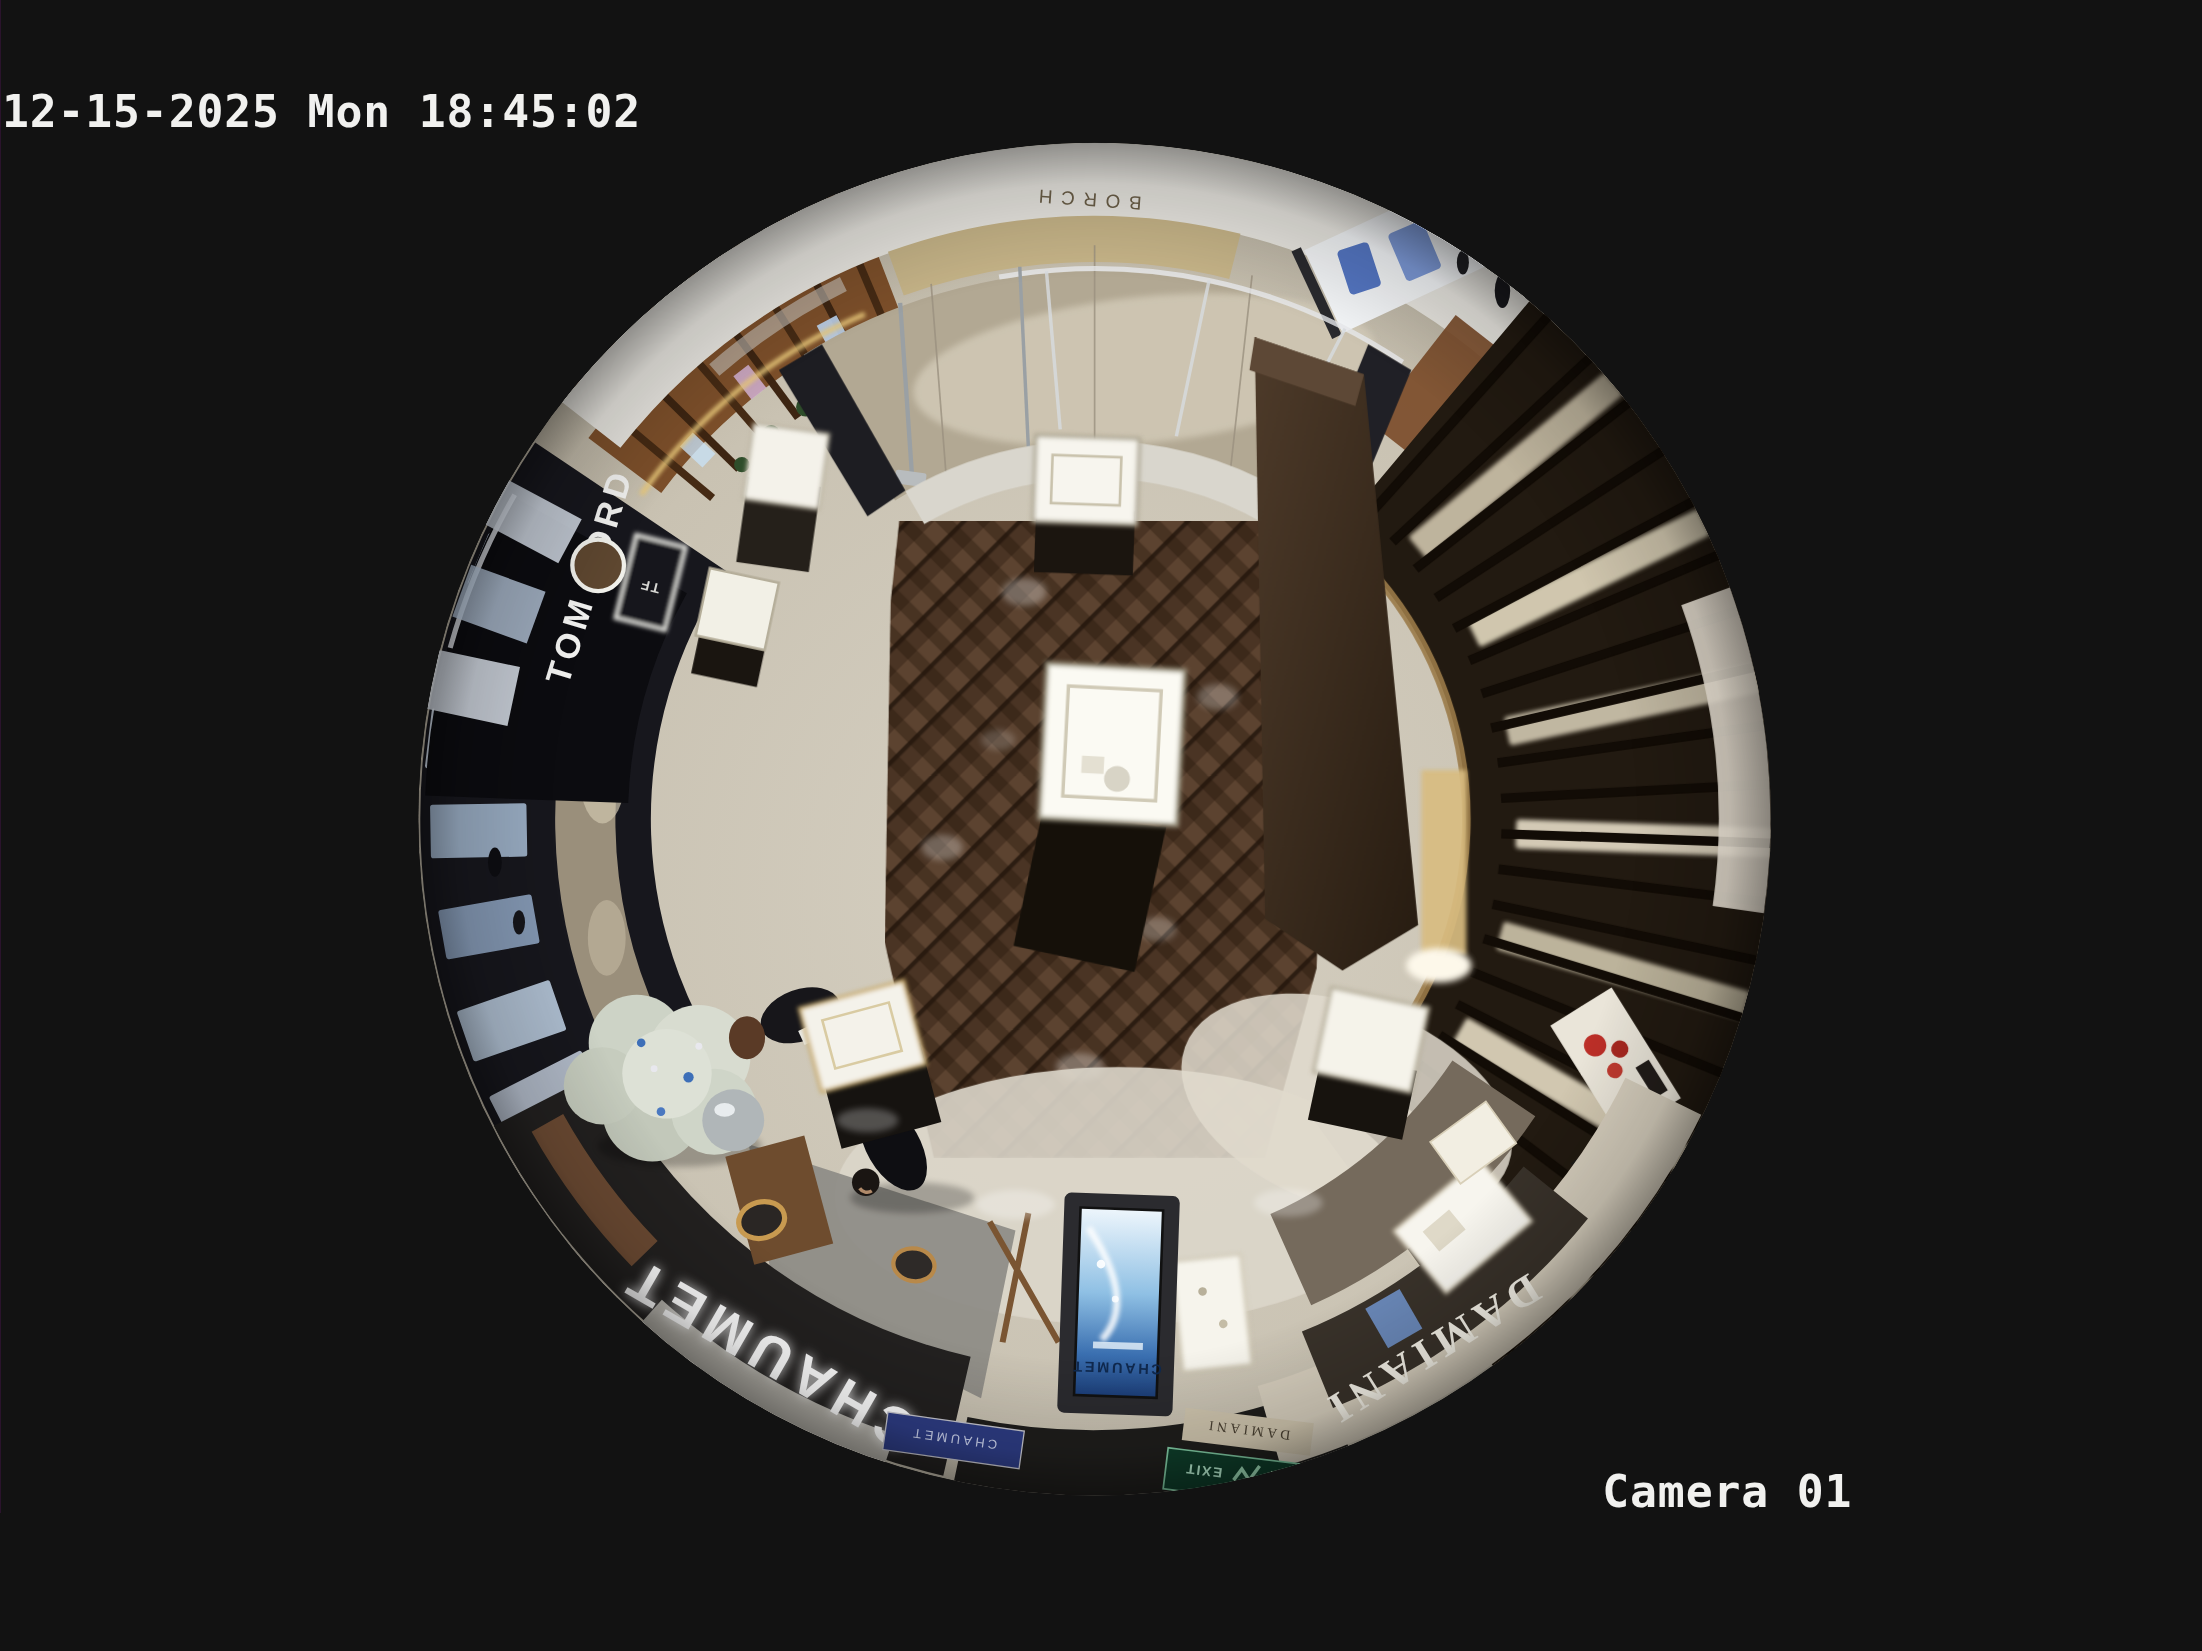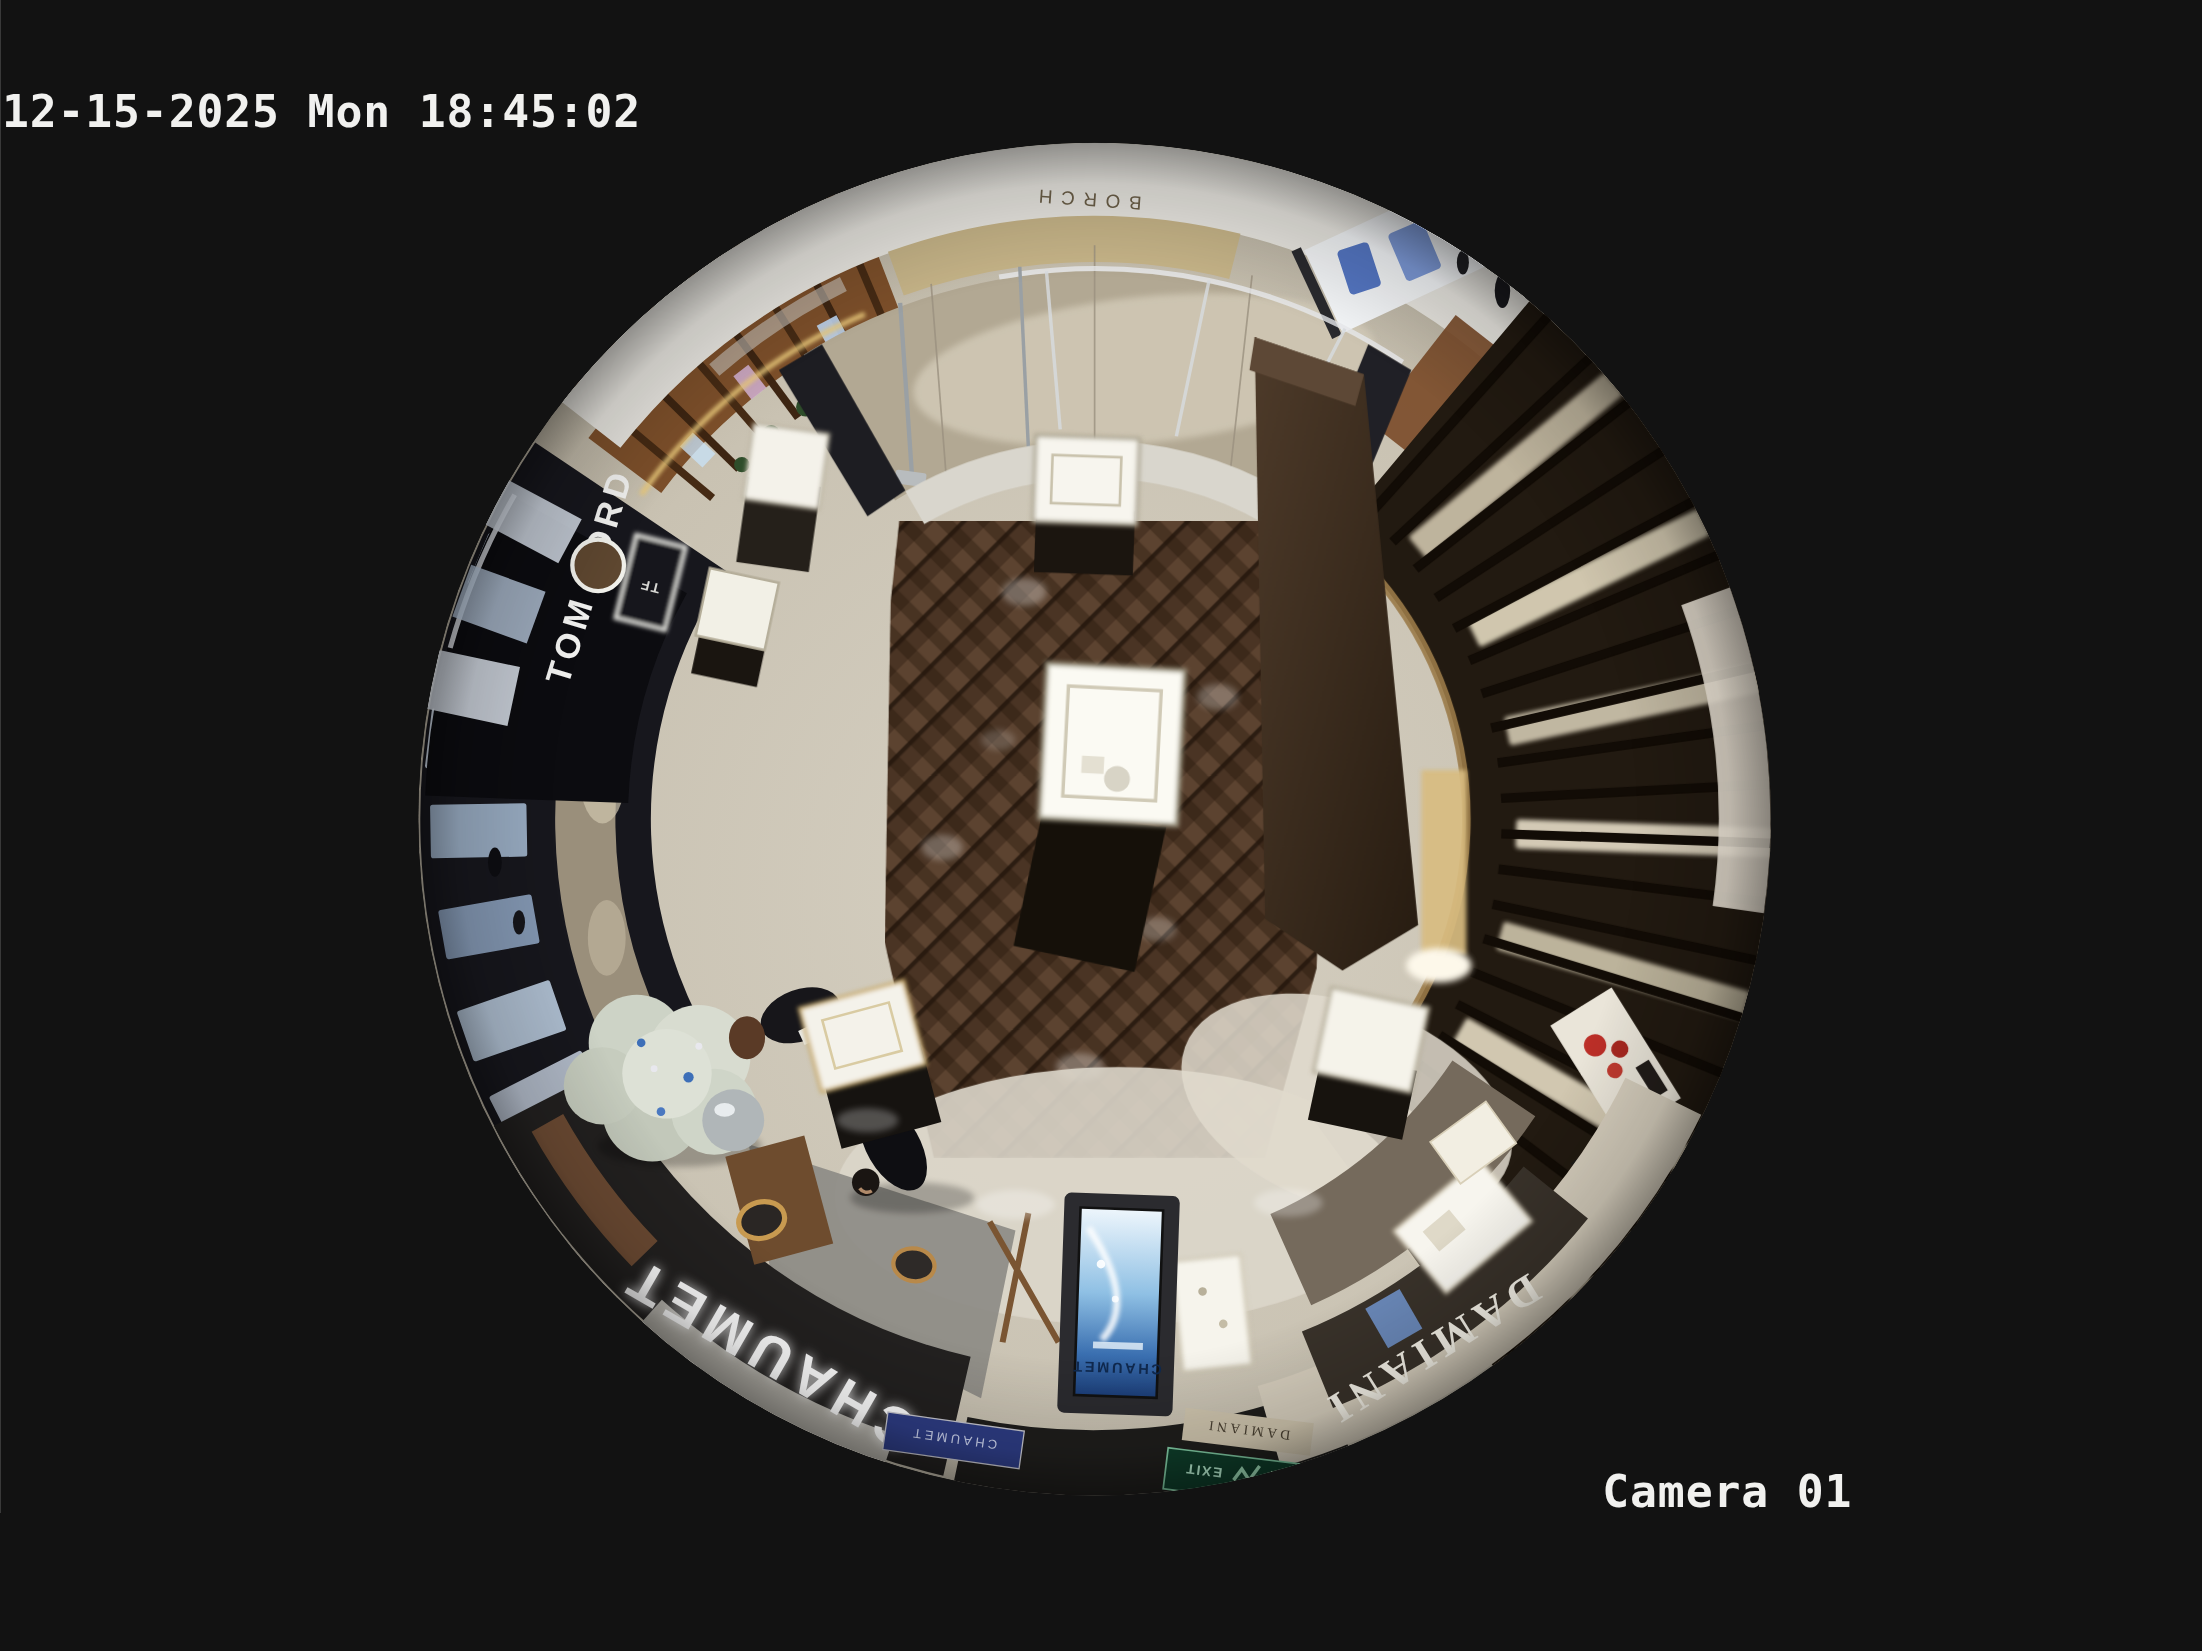--- a/index.html
+++ b/index.html
@@ -1,16 +1,16 @@
 <!DOCTYPE html>
 <html style="font-size:13.8px"><head>
 <meta charset="utf-8">
 <style>
   html,body{margin:0;padding:0;background:#121212;}
-  .stage{position:relative;width:2203px;height:1513px;background:#ffffff;overflow:hidden;text-align:center;}
+  .stage{position:relative;width:2203px;height:1513px;background:#a21caf;overflow:hidden;text-align:center;}
   svg{display:block;}
   .osd{font-family:"DejaVu Sans Mono","Liberation Mono",monospace;font-weight:bold;}
   .sans{font-family:"Liberation Sans","DejaVu Sans",sans-serif;}
   .serif{font-family:"Liberation Serif","DejaVu Serif",serif;}
 </style>
 </head>
 <body>
 
 <div class="stage">
 <svg width="2203" height="1652" viewBox="0 0 2560 1920">

